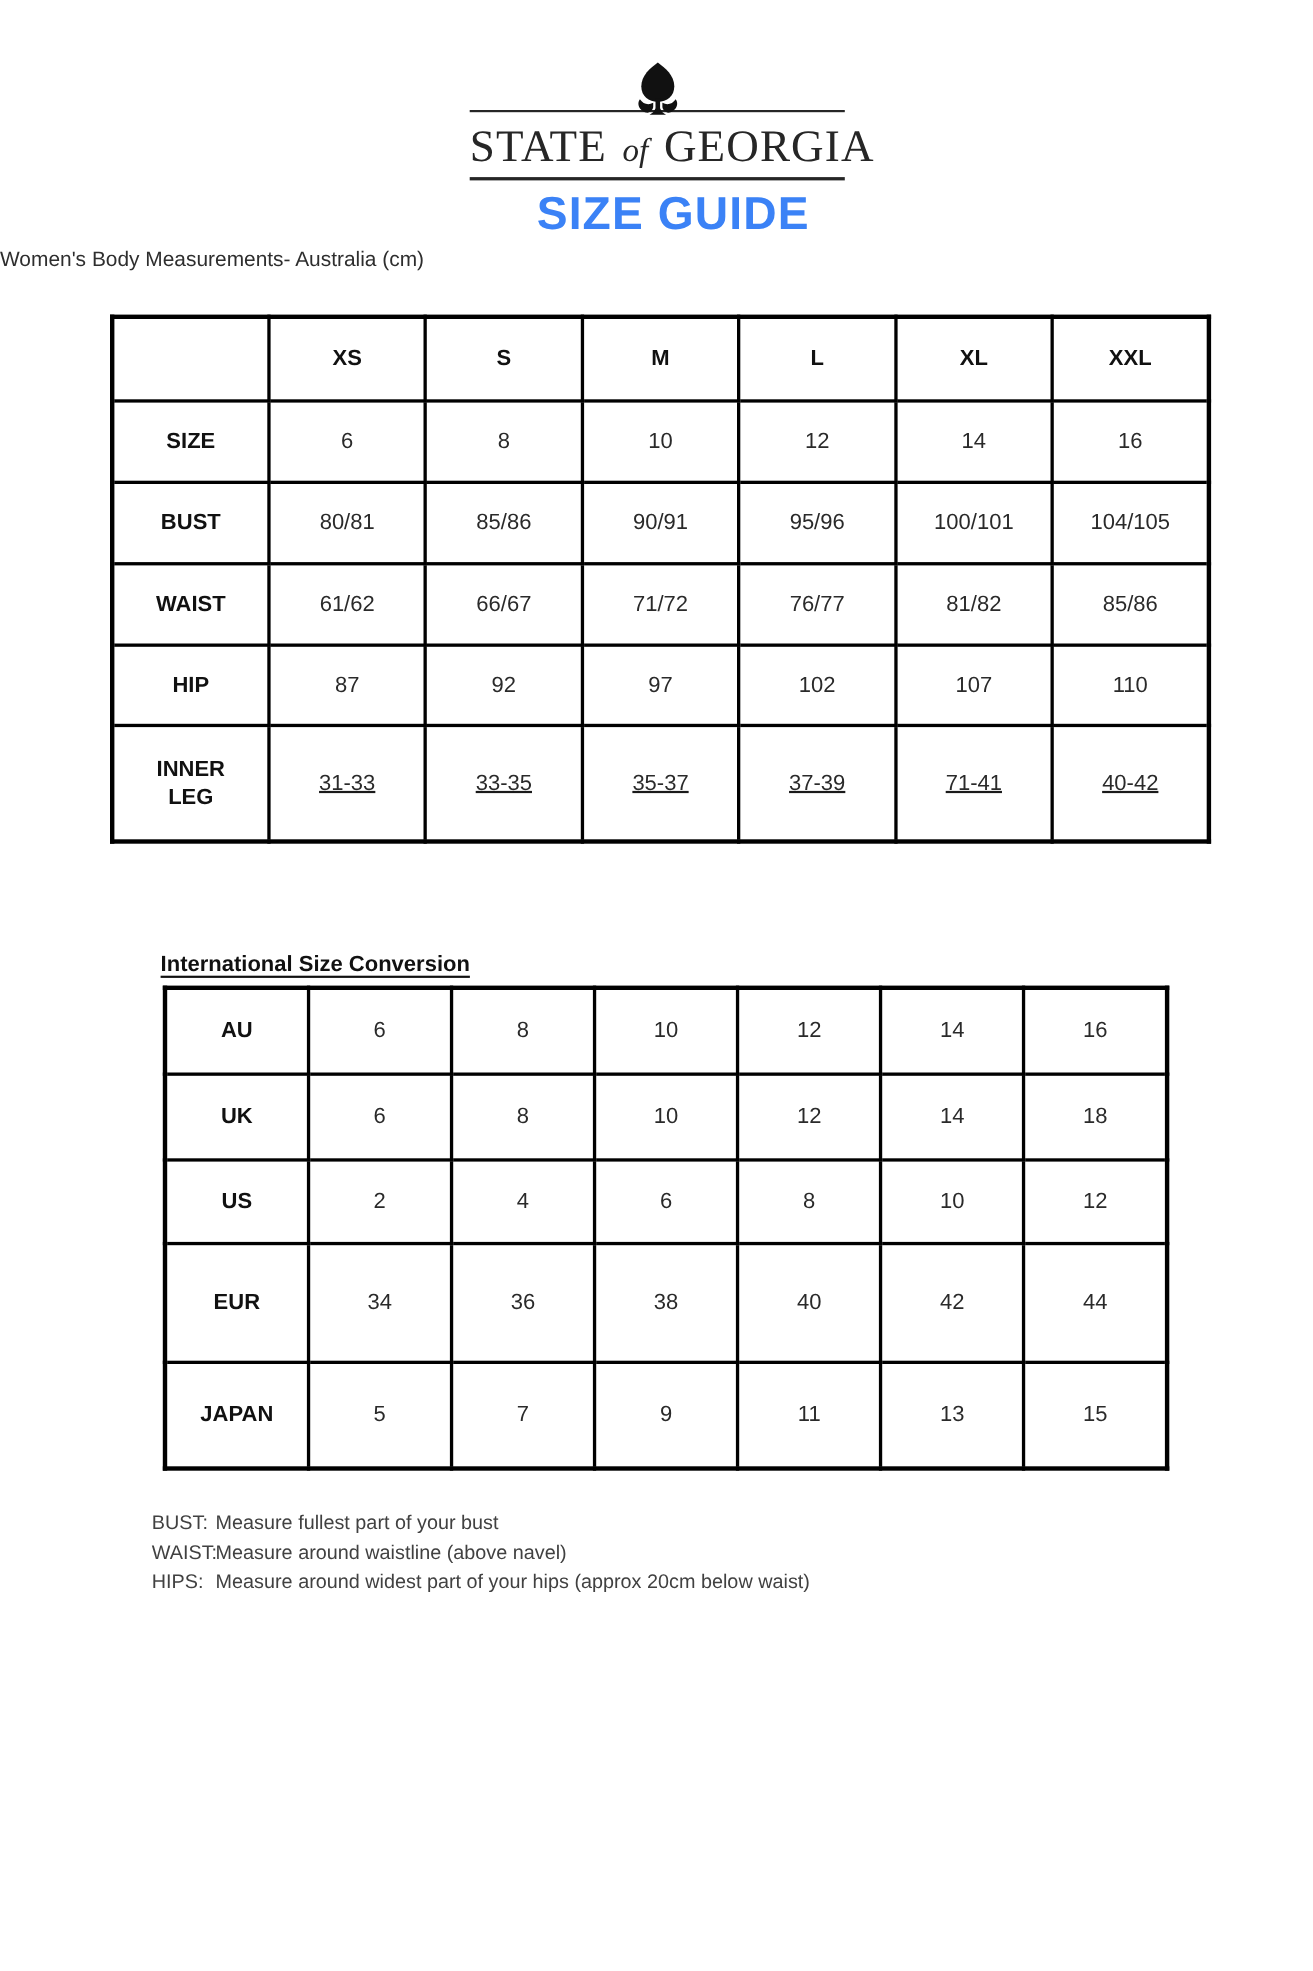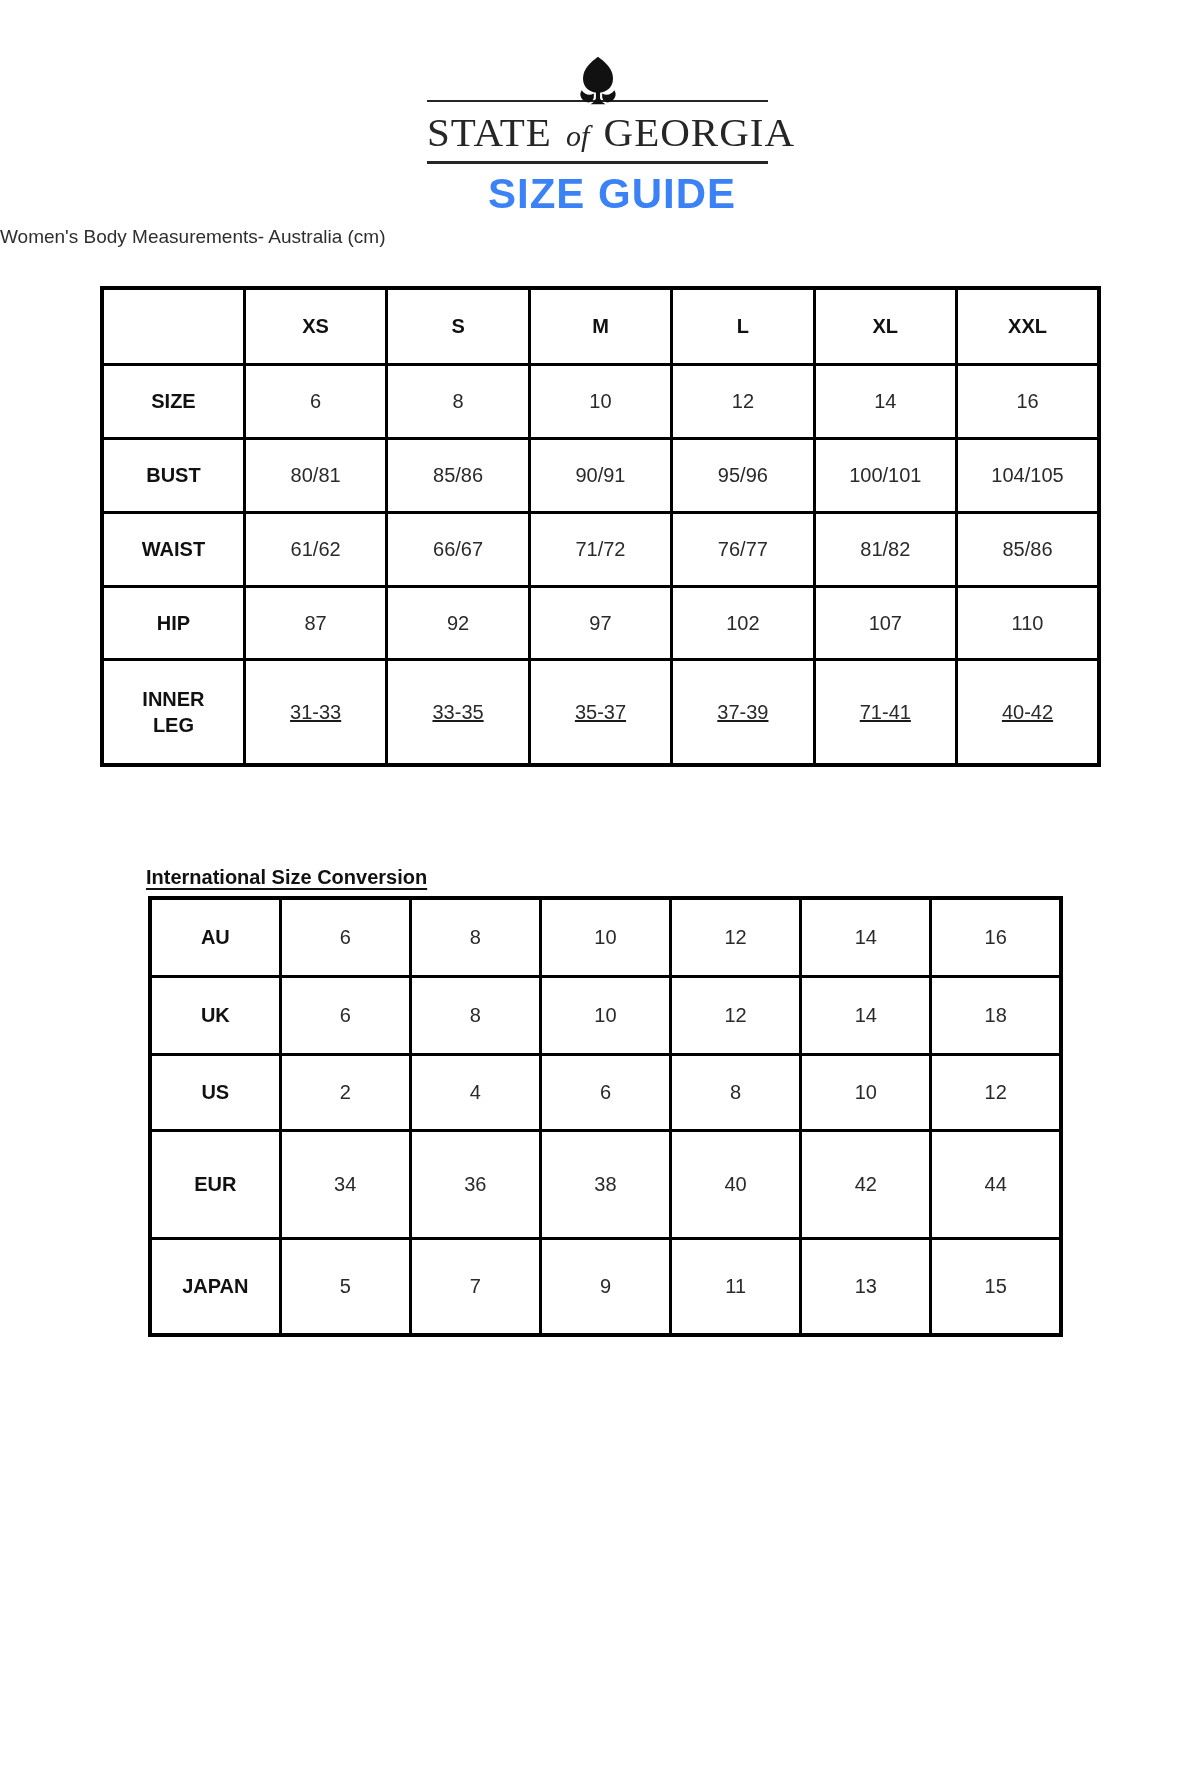--- a/index.html
+++ b/index.html
@@ -207,14 +207,22 @@
       <td>5</td>
       <td>7</td>
       <td>9</td>
       <td>11</td>
       <td>13</td>
       <td>15</td>
     </tr>
   </tbody>
     </table>
 
+  <div class="notes">
+    <div class="nlbl">BUST:</div>
+    <div>Measure fullest part of your bust</div>
+    <div class="nlbl">WAIST:</div>
+    <div>Measure around waistline (above navel)</div>
+    <div class="nlbl">HIPS:</div>
+    <div>Measure around widest part of your hips (approx 20cm below waist)</div>
+  </div>
 
 </div>
 
 </body></html>

